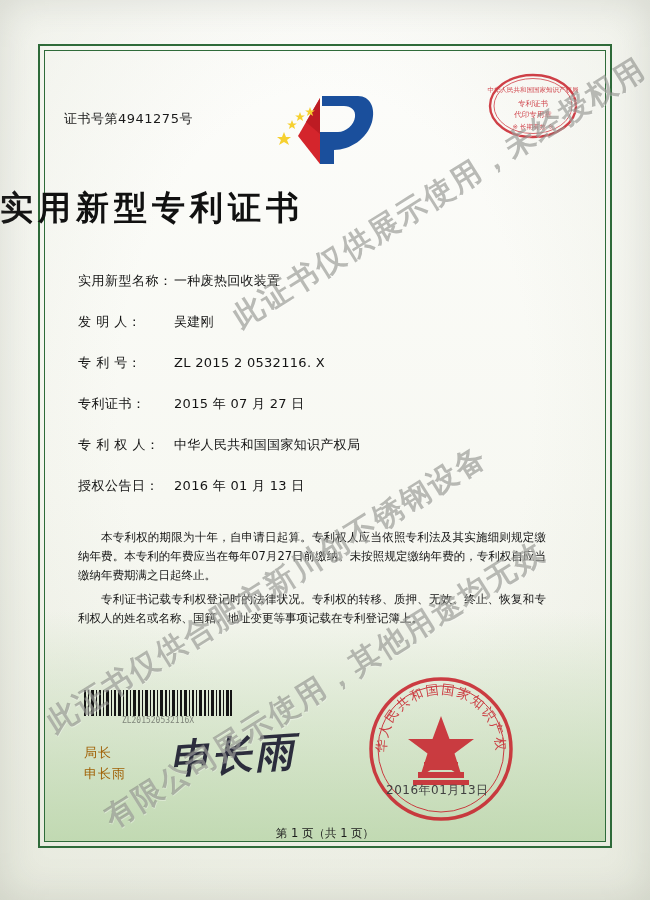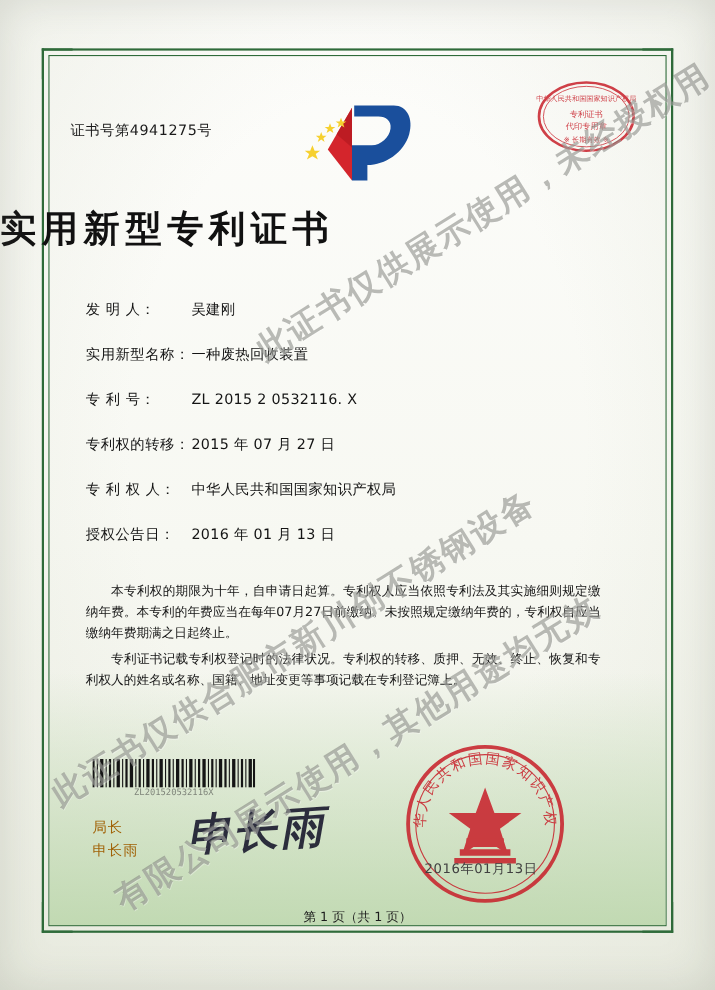--- a/index.html
+++ b/index.html
@@ -307,33 +307,33 @@
       <text x="46" y="34" font-size="7.5" fill="#c8202a" text-anchor="middle" font-family="DejaVu Sans, sans-serif">专利证书</text>
       <text x="46" y="45" font-size="7.5" fill="#c8202a" text-anchor="middle" font-family="DejaVu Sans, sans-serif">代印专用章</text>
       <text x="46" y="57" font-size="6.5" fill="#c8202a" text-anchor="middle" font-family="DejaVu Sans, sans-serif">※ 长期有效 ※</text>
     </svg>
   </div>
 
   <div class="doc-title">实用新型专利证书</div>
 
   <div class="fields">
     <div class="field-row">
+      <div class="field-label">实用新型名称：</div>
+      <div class="field-value">一种废热回收装置</div>
+    </div>
+    <div class="field-row">
       <div class="field-label">发 明 人：</div>
       <div class="field-value">吴建刚</div>
     </div>
     <div class="field-row">
-      <div class="field-label">实用新型名称：</div>
-      <div class="field-value">一种废热回收装置</div>
-    </div>
-    <div class="field-row">
       <div class="field-label">专 利 号：</div>
       <div class="field-value">ZL 2015 2 0532116. X</div>
     </div>
     <div class="field-row">
-      <div class="field-label">专利权的转移：</div>
+      <div class="field-label">专利证书：</div>
       <div class="field-value">2015 年 07 月 27 日</div>
     </div>
     <div class="field-row">
       <div class="field-label">专 利 权 人：</div>
       <div class="field-value">中华人民共和国国家知识产权局</div>
     </div>
     <div class="field-row">
       <div class="field-label">授权公告日：</div>
       <div class="field-value">2016 年 01 月 13 日</div>
     </div>

